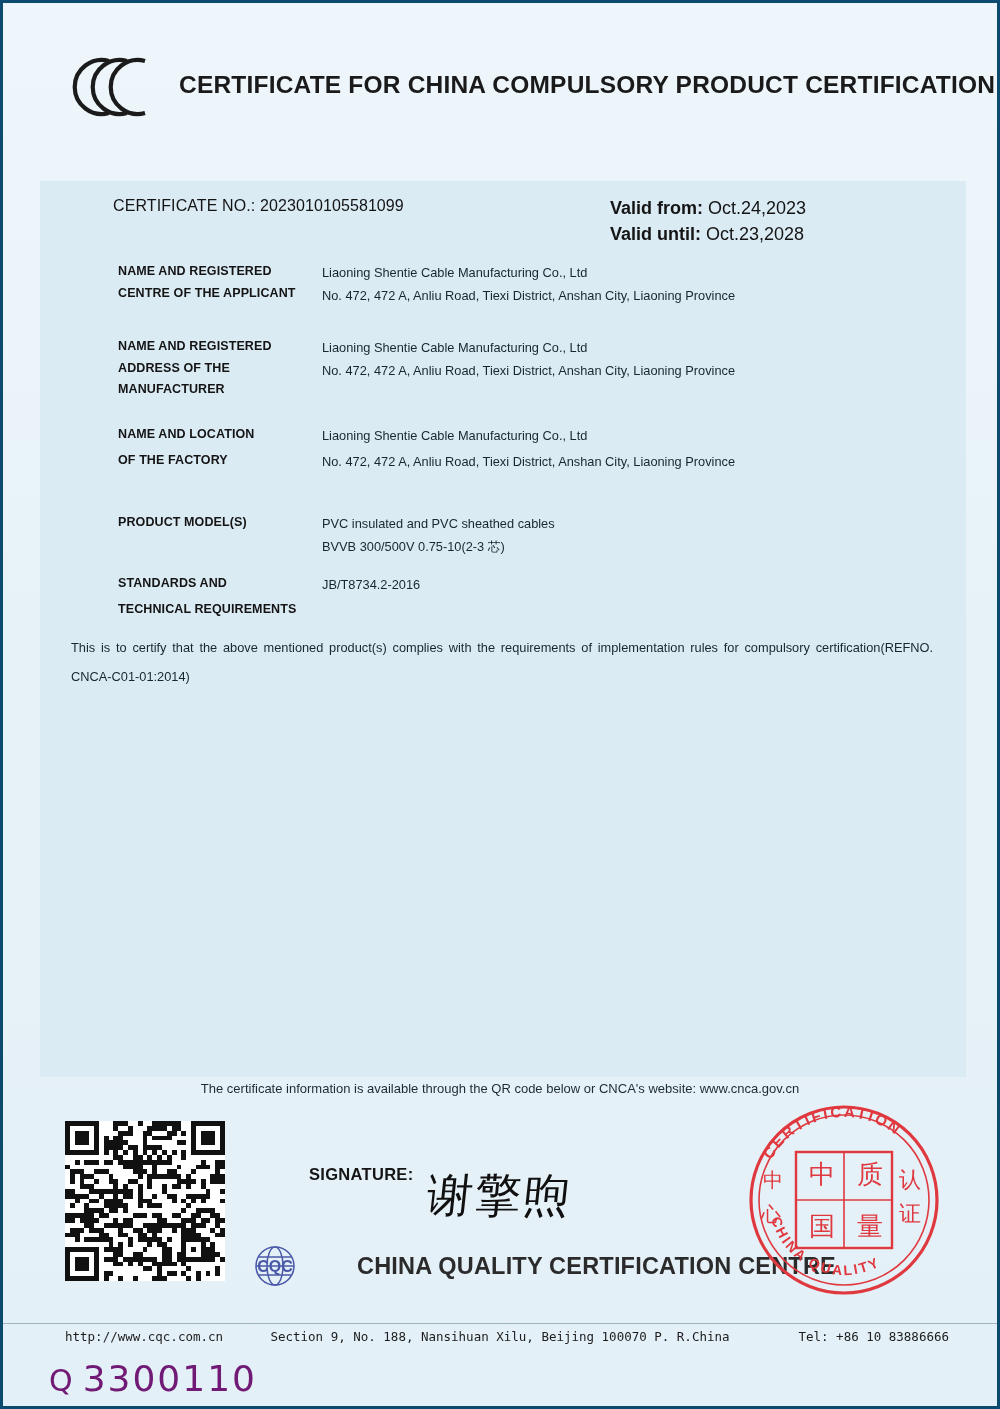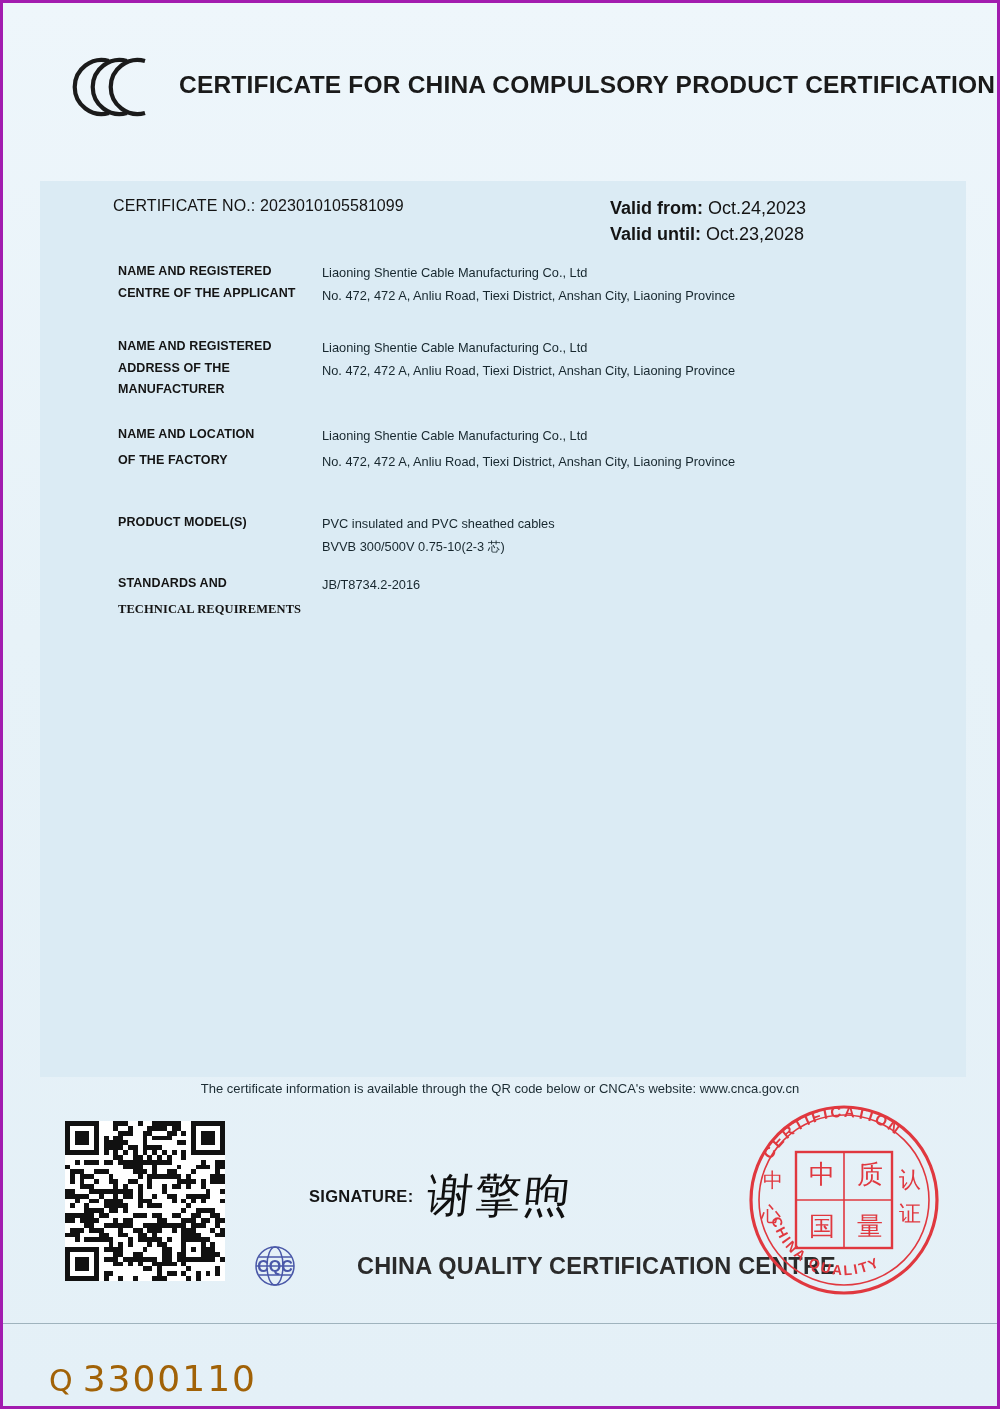--- a/index.html
+++ b/index.html
@@ -12,21 +12,21 @@
     height: 1409px;
     font-family: "Liberation Sans", sans-serif;
     overflow: hidden;
   }
   .page {
     position: relative;
     width: 1000px;
     height: 1409px;
     background: #eaf4f9;
     box-sizing: border-box;
-    border: 3px solid #a21caf;
+    border: 3px solid #0c4a6e;
   }
   
   .page::before {
     content: "";
     position: absolute;
     inset: 0;
     background: linear-gradient(180deg, #eef6fb 0%, #e7f2f8 45%, #e4f0f7 100%);
     pointer-events: none;
   }
   .inner {
@@ -149,21 +149,20 @@
     width: 160px;
     height: 160px;
   }
   .qr canvas, .qr svg { display: block; }
 
   .signature-row {
     position: absolute;
     left: 306px;
     top: 1162px;
     display: flex;
-    align-items: center;
   }
   .sig-label {
     font-size: 16.5px;
     font-weight: bold;
     color: #151515;
     letter-spacing: 0.3px;
   }
   .sig-hand {
     margin-left: 14px;
     font-family: "DejaVu Serif", serif;
@@ -225,21 +224,21 @@
   .bs-left { position: absolute; left: 62px; top: 4px; }
   .bs-center { position: absolute; left: 0; width: 100%; text-align: center; top: 4px; }
   .bs-right { position: absolute; right: 48px; top: 4px; }
 
   .serial {
     position: absolute;
     left: 46px;
     top: 1355px;
     font-family: "DejaVu Sans", sans-serif;
     font-size: 36px;
-    color: #a16207;
+    color: #701a75;
     letter-spacing: 2px;
     white-space: nowrap;
   }
   .serial .q {
     font-size: 30px;
     margin-right: 8px;
   }
 </style>
 </head>
 <body>
@@ -315,28 +314,29 @@
         </div>
         <div class="value">
           <div>PVC insulated and PVC sheathed cables</div>
           <div>BVVB 300/500V 0.75-10(2-3 芯)</div>
         </div>
       </div>
 
       <div class="field" style="top:392px;">
         <div class="label">
           <div>STANDARDS AND</div>
-          <div style="margin-top:4px;font-family:Liberation Serif, serif;">TECHNICAL REQUIREMENTS</div>
+          <div style="margin-top:4px;">TECHNICAL REQUIREMENTS</div>
         </div>
         <div class="value">
           <div>JB/T8734.2-2016</div>
         </div>
       </div>
 
       <div class="paragraphs">
+        <p class="p-just">This is to certify that the above mentioned product(s) complies with the requirements of implementation rules for compulsory certification(REFNO. CNCA-C01-01:2014)</p>
       </div>
     </div>
 
     <div class="qr-note">The certificate information is available through the QR code below or CNCA's website: www.cnca.gov.cn</div>
 
     <div class="qr">
       <svg id="qr-svg" width="160" height="160" viewBox="0 0 33 33" shape-rendering="crispEdges">
         <rect width="33" height="33" fill="#ffffff"></rect>
         <g id="qr-cells" fill="#111111">
             <rect x="0" y="0" width="1" height="1"></rect>
@@ -916,19 +916,24 @@
         <text x="70" y="140" font-family="DejaVu Sans, sans-serif" font-size="26" fill="#e0383f">国</text>
         <text x="118" y="140" font-family="DejaVu Sans, sans-serif" font-size="26" fill="#e0383f">量</text>
         <text x="160" y="92" font-family="DejaVu Sans, sans-serif" font-size="22" fill="#e0383f">认</text>
         <text x="160" y="126" font-family="DejaVu Sans, sans-serif" font-size="22" fill="#e0383f">证</text>
         <text x="22" y="126" font-family="DejaVu Sans, sans-serif" font-size="20" fill="#e0383f">心</text>
         <text x="24" y="92" font-family="DejaVu Sans, sans-serif" font-size="20" fill="#e0383f">中</text>
       </svg>
     </div>
 
     <div class="bottom-line"></div>
+    <div class="bottom-strip">
+      <div class="bs-left">http://www.cqc.com.cn</div>
+      <div class="bs-center">Section 9, No. 188, Nansihuan Xilu, Beijing 100070 P. R.China</div>
+      <div class="bs-right">Tel: +86 10 83886666</div>
+    </div>
 
     <div class="serial">
       <span class="q">Q</span><span>3300110</span>
     </div>
 
   </div>
 </div>
 
 </body></html>

